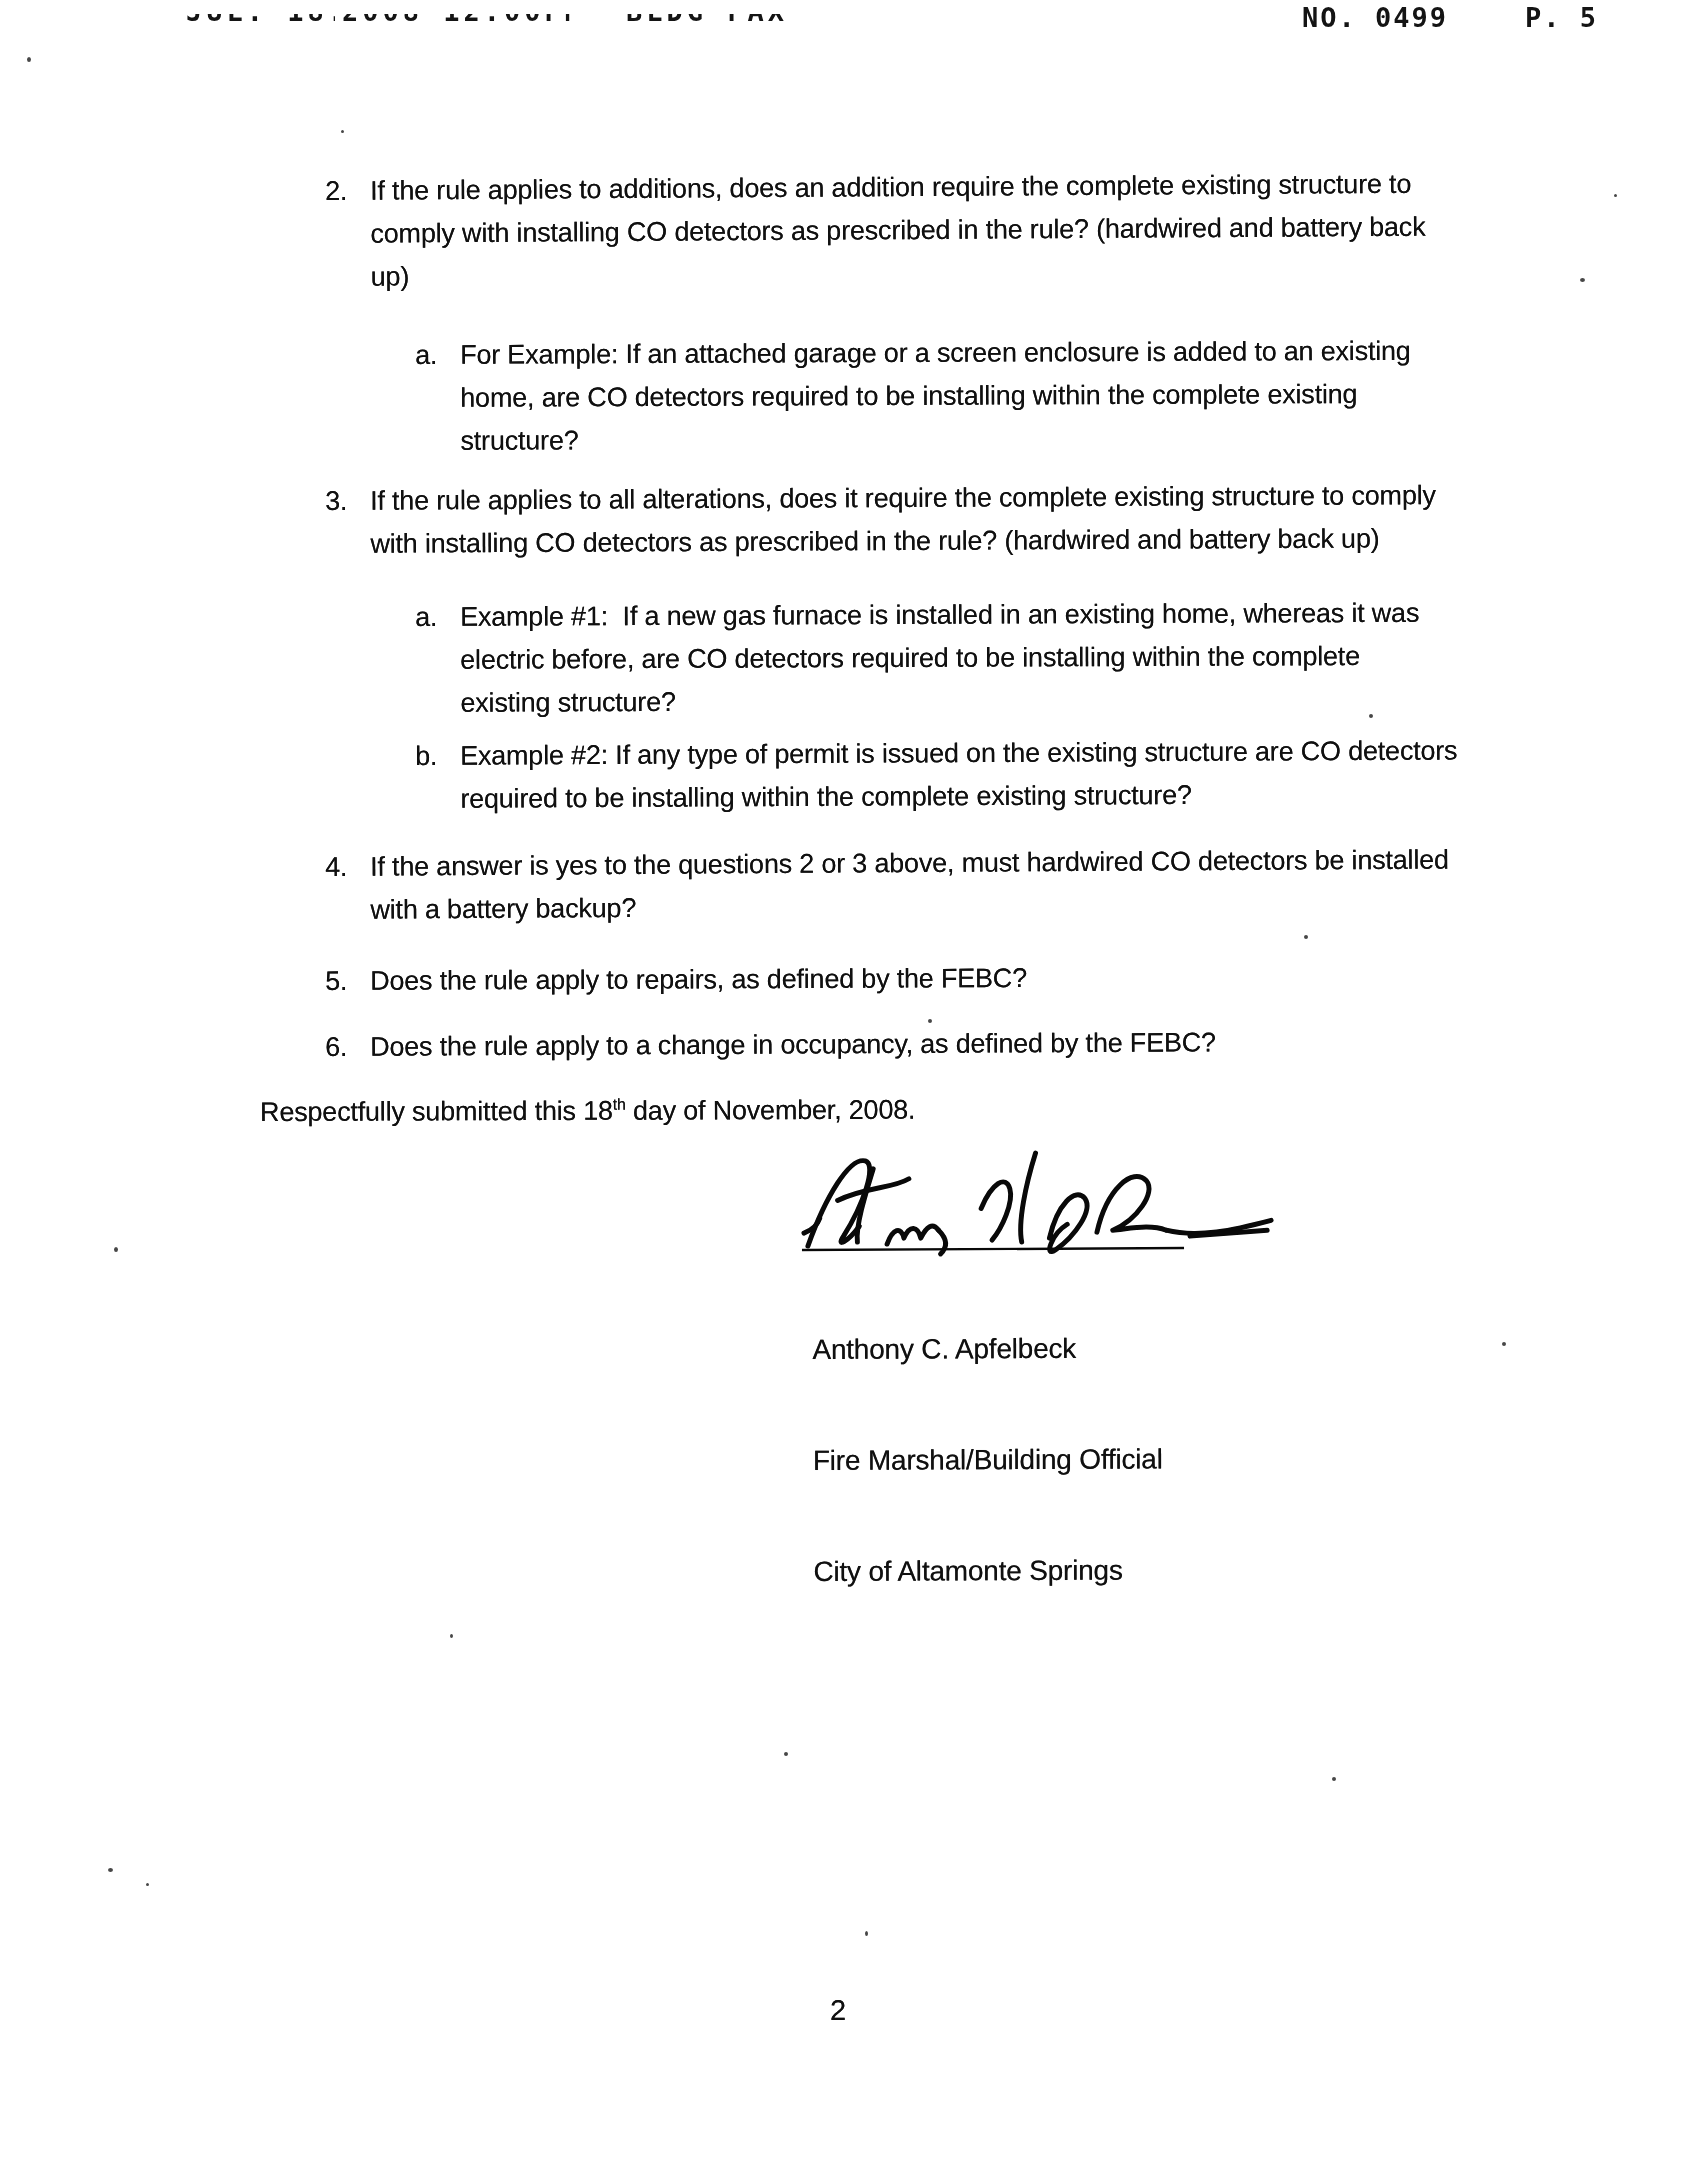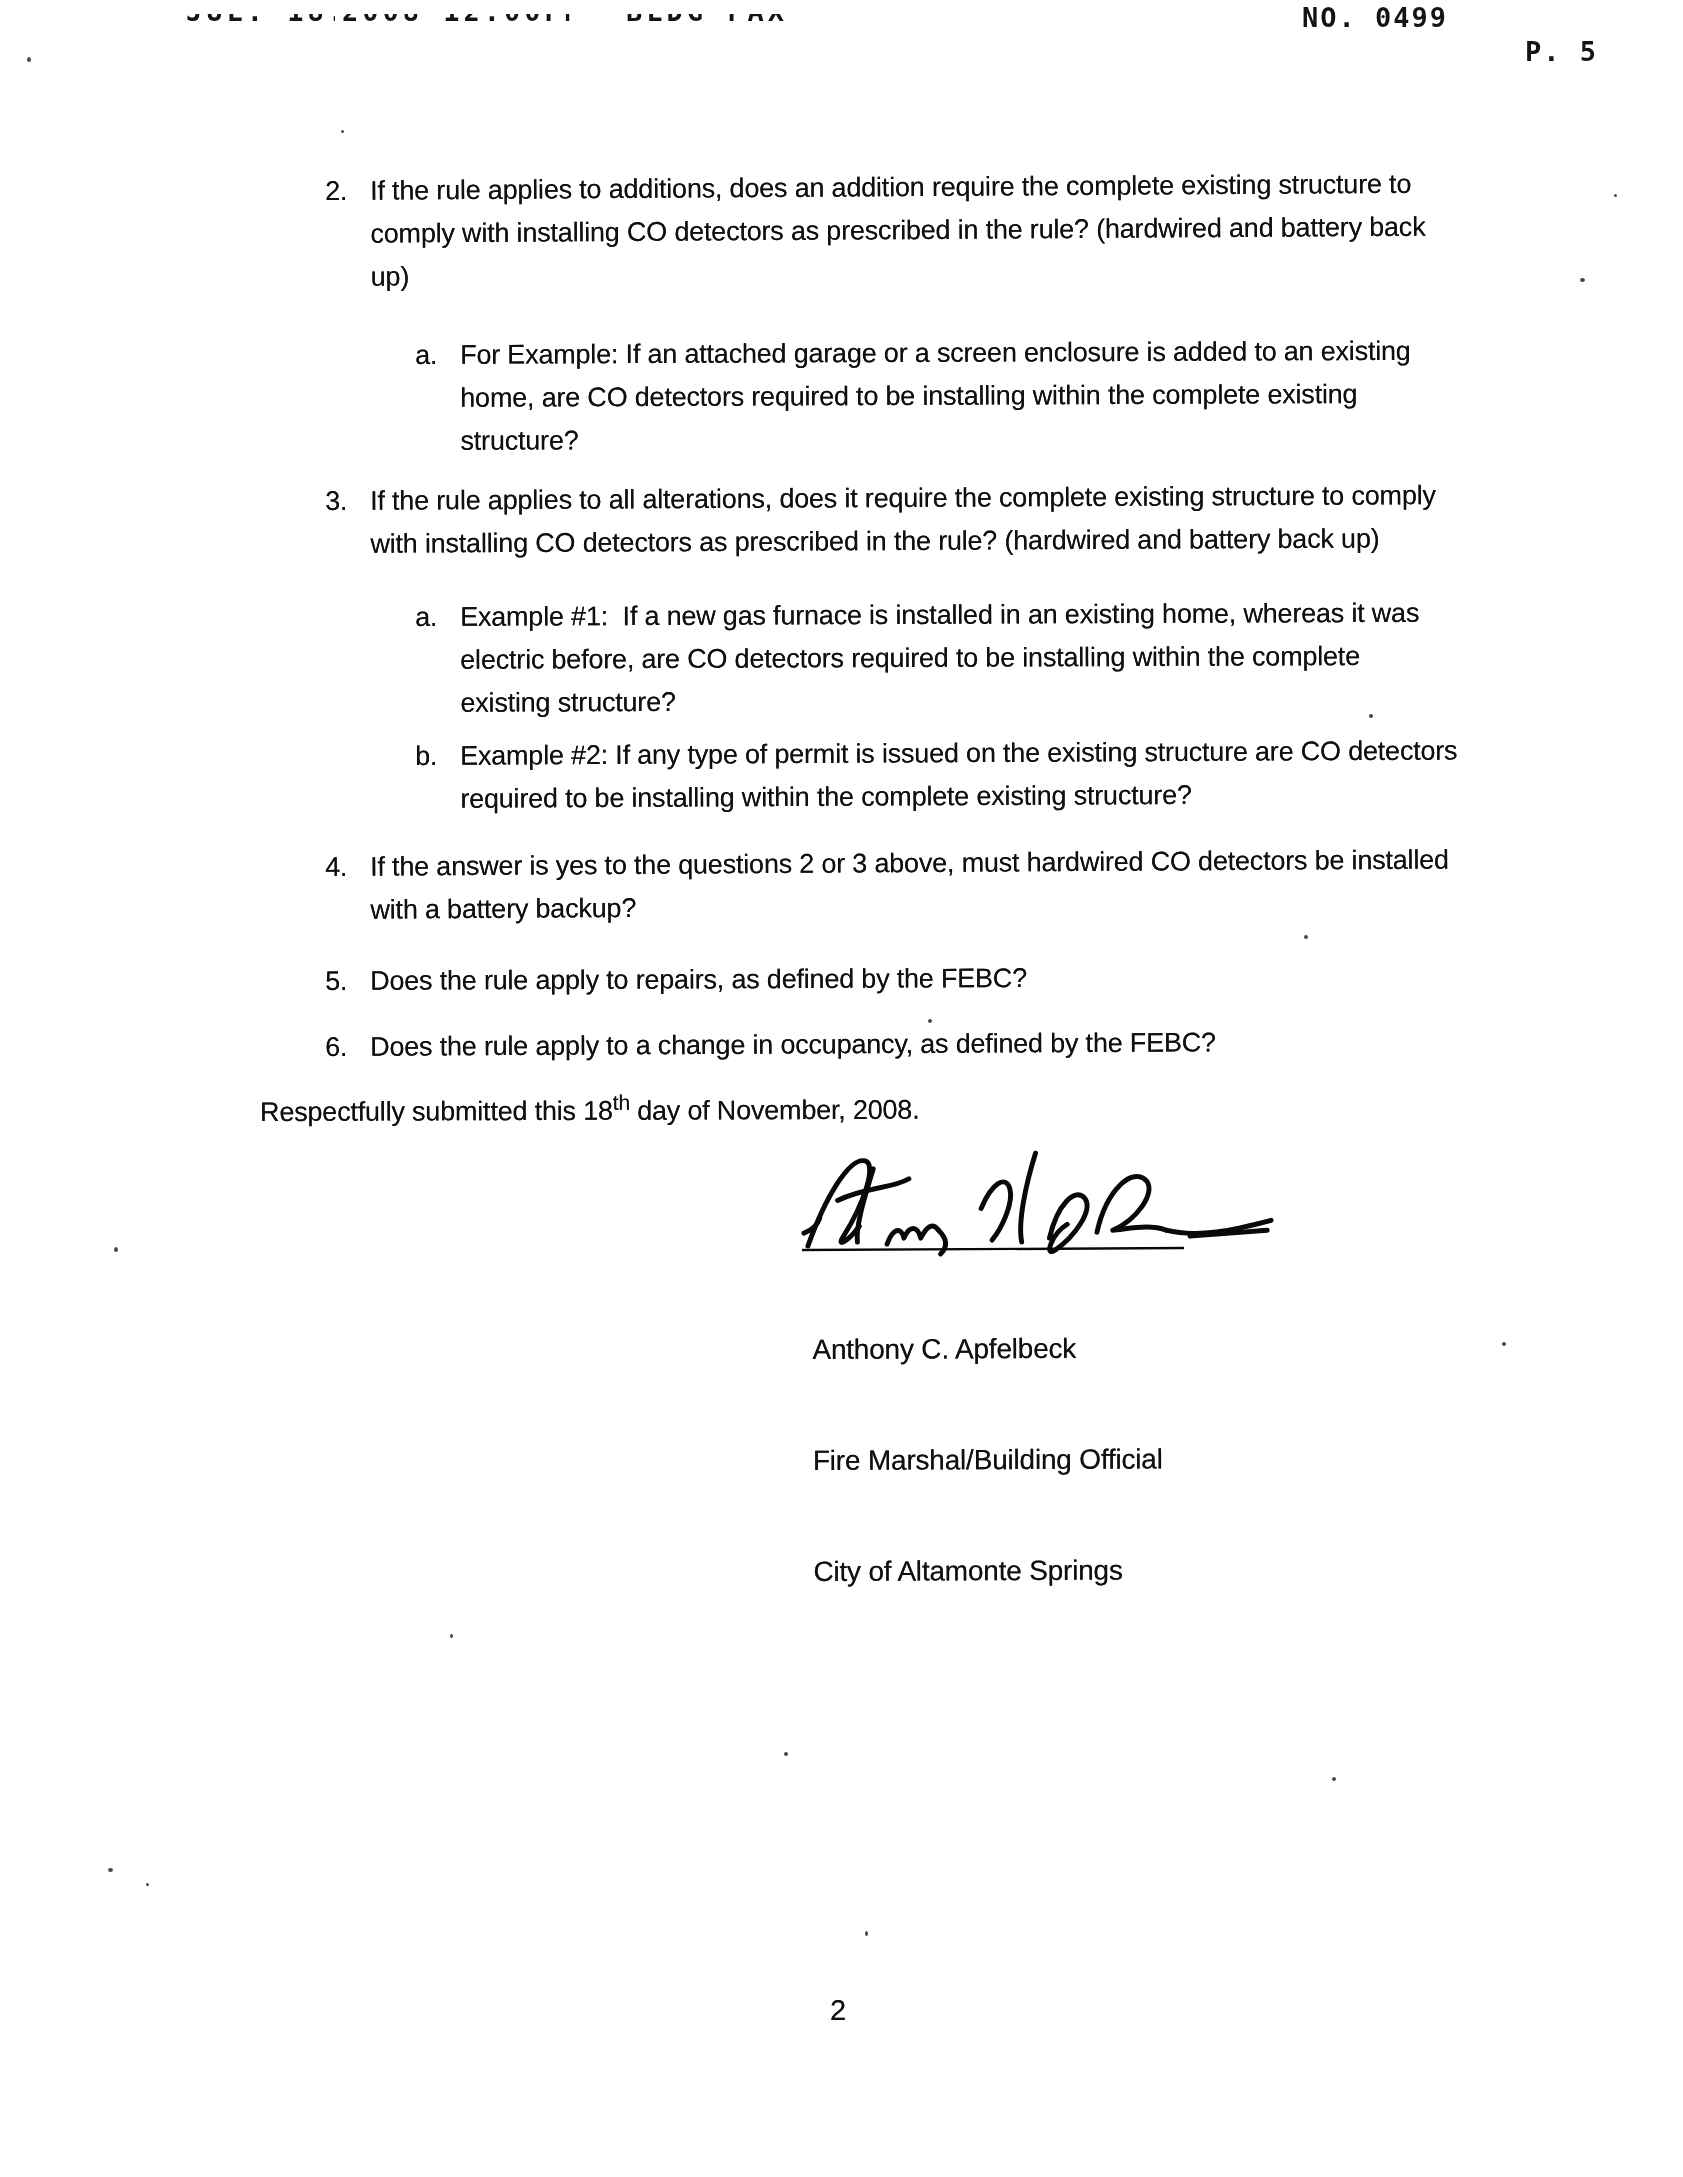--- a/index.html
+++ b/index.html
@@ -29,21 +29,21 @@
   .q.sub{left:415px;}
   .rot-a{transform:rotate(-0.38deg);}
   .rot-b{transform:rotate(-0.24deg);}
   .rot-c{transform:rotate(-0.3deg);}
   
   .closing-line{
     position:absolute;left:260px;top:1091px;font-size:27px;line-height:43px;
     letter-spacing:-0.2px;text-shadow:0 0 0.6px rgba(10,10,10,0.78);
     transform:rotate(-0.2deg);transform-origin:left top;white-space:pre;
   }
-  .closing-line sup{font-size:21px;line-height:0;}
+  .closing-line sup{font-size:16px;line-height:0;}
   .signature-svg{position:absolute;left:798px;top:1139px;}
   .sig-block{
     position:absolute;left:812px;top:1257px;font-size:28px;line-height:37px;
     letter-spacing:-0.2px;text-shadow:0 0 0.7px rgba(10,10,10,0.8);white-space:pre;
     transform:rotate(-0.25deg);transform-origin:left top;
   }
   .page-number{
     position:absolute;left:830px;top:1994px;font-size:29px;
     text-shadow:0 0 0.6px rgba(10,10,10,0.8);
   }
@@ -59,21 +59,21 @@
   </div>
   <div class="fax-frag clip-hard" style="left:342px;width:233px;">
     <span>2008 12:00PM</span>
   </div>
   <div class="fax-frag clip-hard" style="left:626px;width:168px;">
     <span>BLDG FAX</span>
   </div>
   <div class="fax-frag clip-soft" style="left:1270px;width:178px;text-align:right;">
     <span>NO. 0499</span>
   </div>
-  <div class="fax-frag clip-soft" style="left:1525px;width:89px;margin-top:34px;">
+  <div class="fax-frag clip-soft" style="left:1525px;width:89px;">
     <span>P. 5</span>
   </div>
 
   <div class="q main rot-a" style="top:170px;">
     <span class="num">2.</span>
     <span class="txt">If the rule applies to additions, does an addition require the complete existing structure to
 comply with installing CO detectors as prescribed in the rule? (hardwired and battery back
 up)</span>
   </div>
 

